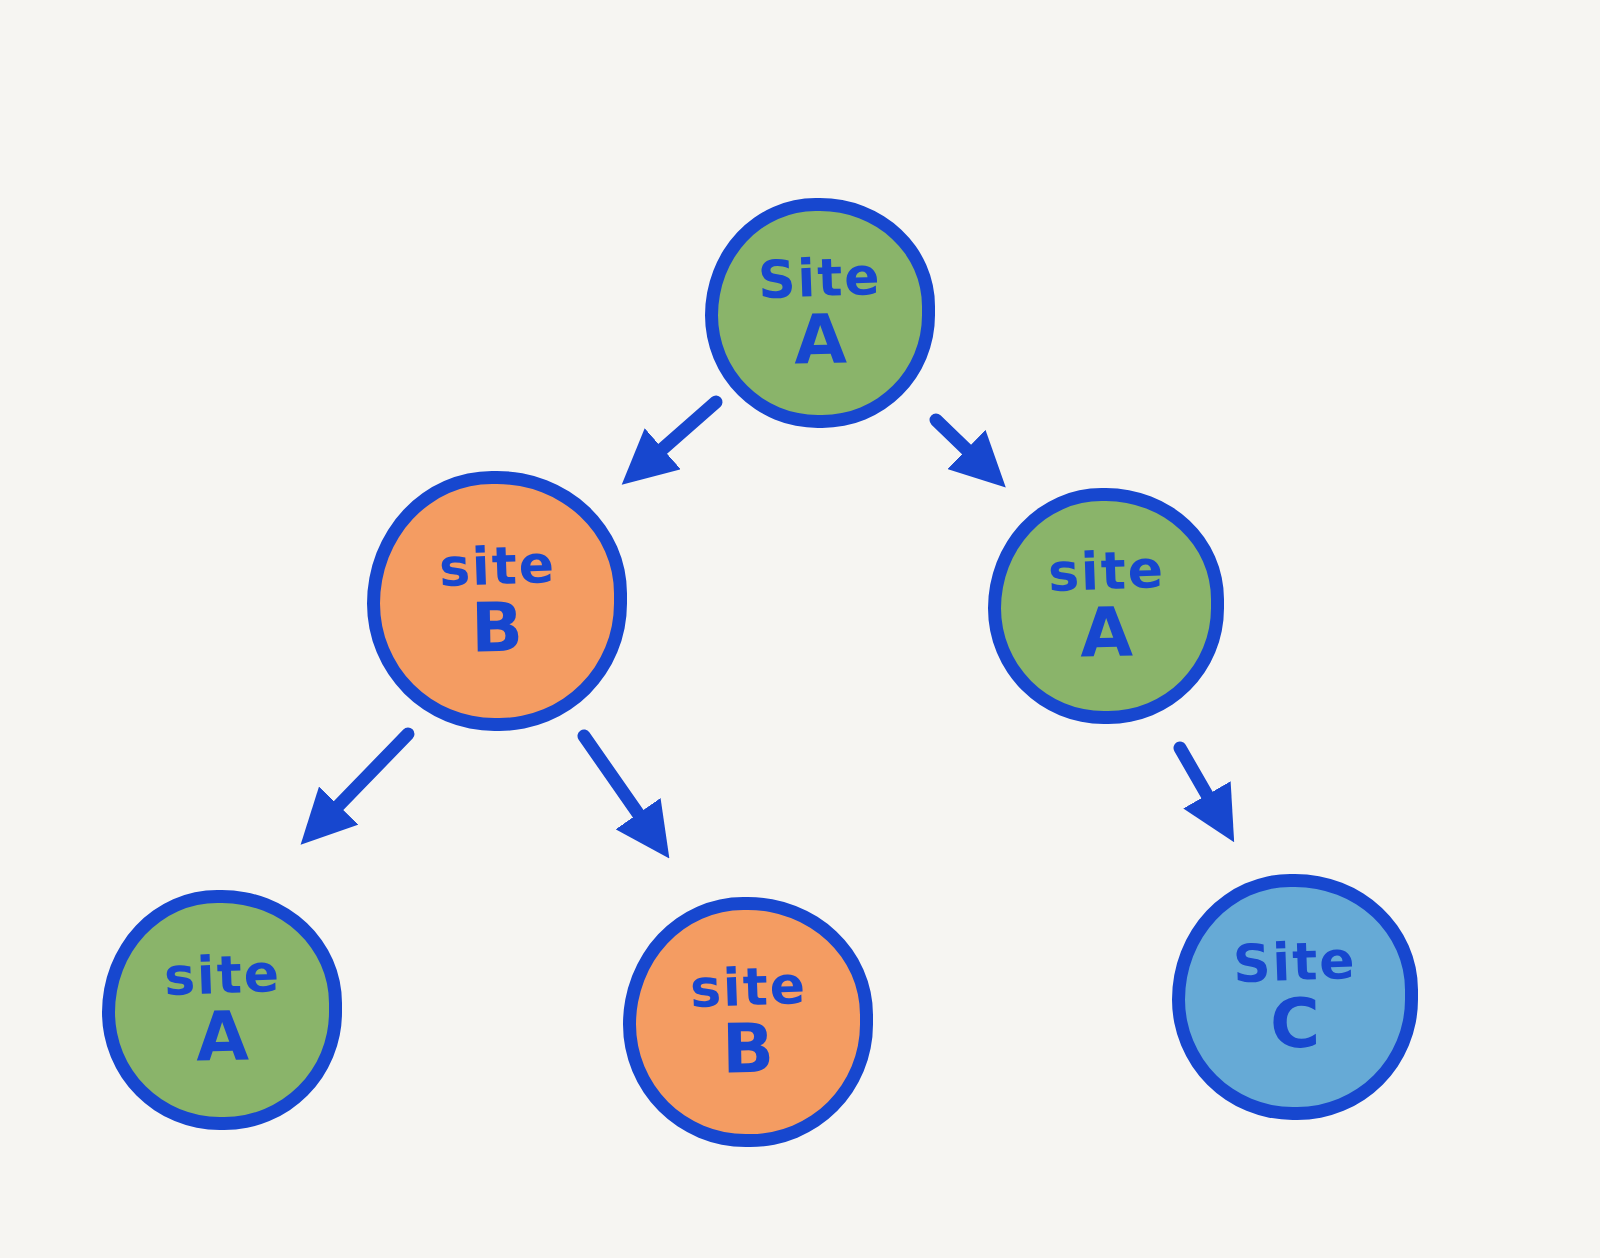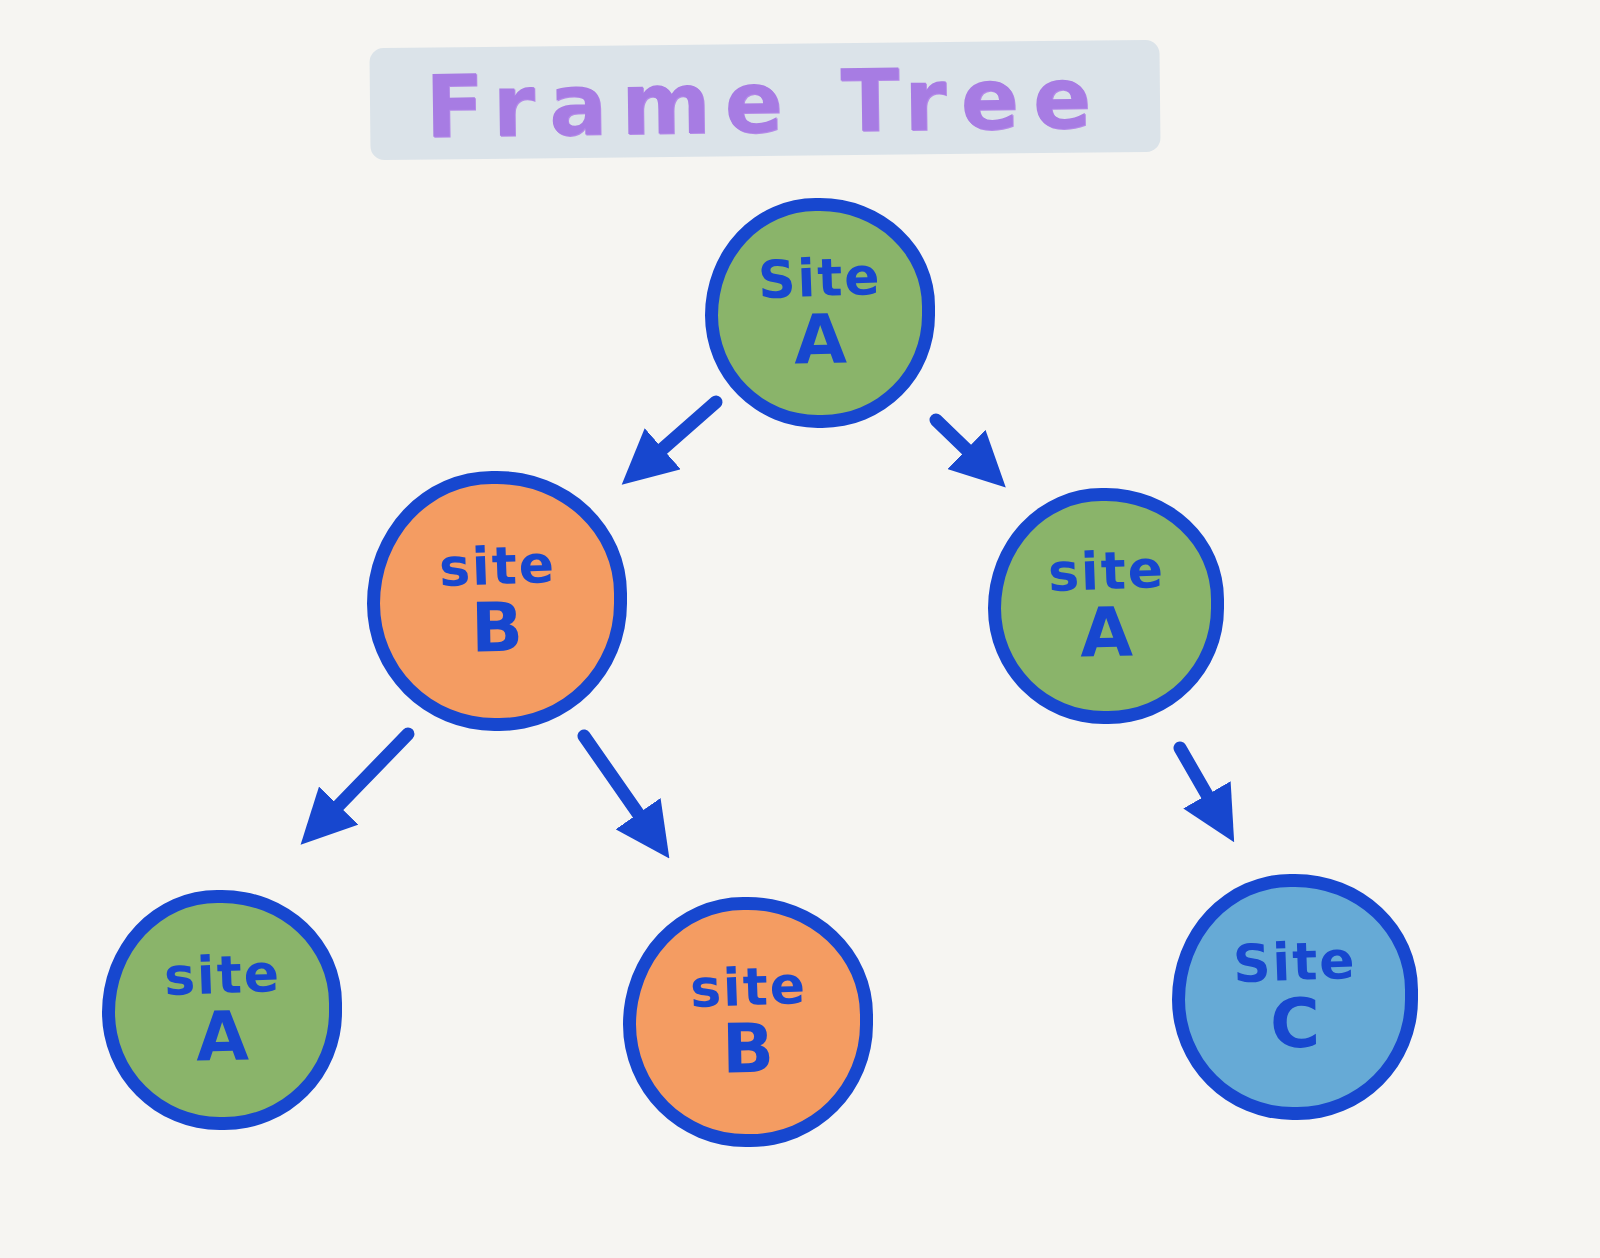--- a/index.html
+++ b/index.html
@@ -100,24 +100,20 @@
     stroke-width: 13;
     stroke-linecap: round;
     fill: none;
   }
 </style>
 </head>
 <body>
 
 <div class="canvas">
 
-  <div class="title-wrap">
-    <div class="title-highlight"></div>
-    <div class="title-text">Frame Tree</div>
-  </div>
 
   <svg class="edges-svg" viewBox="0 0 1600 1258">
     <defs>
       <marker id="arrowhead" viewBox="0 0 10 10" refX="7" refY="5" markerWidth="4.2" markerHeight="4.2" orient="auto-start-reverse">
         <path d="M 0 0 L 10 5 L 0 10 z" fill="#1747cf"></path>
       </marker>
     </defs>
     <path class="edge" d="M 716 402 L 634 474" marker-end="url(#arrowhead)"></path>
     <path class="edge" d="M 936 420 L 994 476" marker-end="url(#arrowhead)"></path>
     <path class="edge" d="M 408 734 L 312 833" marker-end="url(#arrowhead)"></path>

